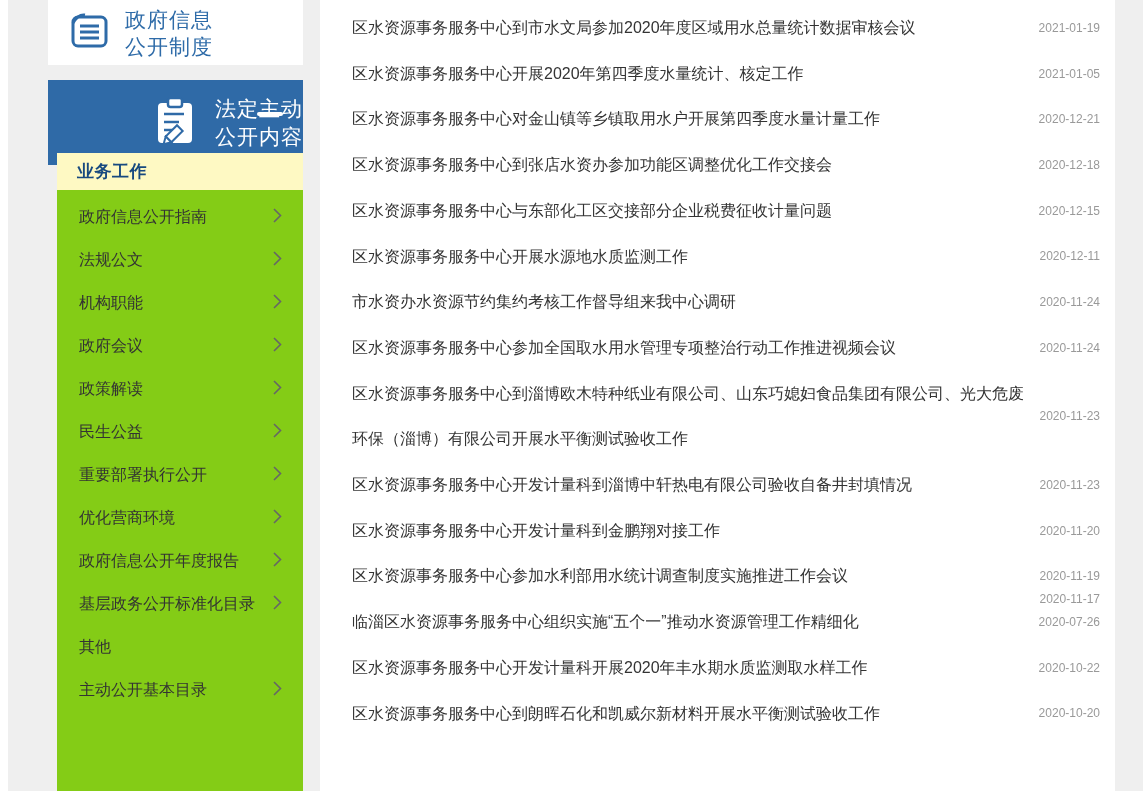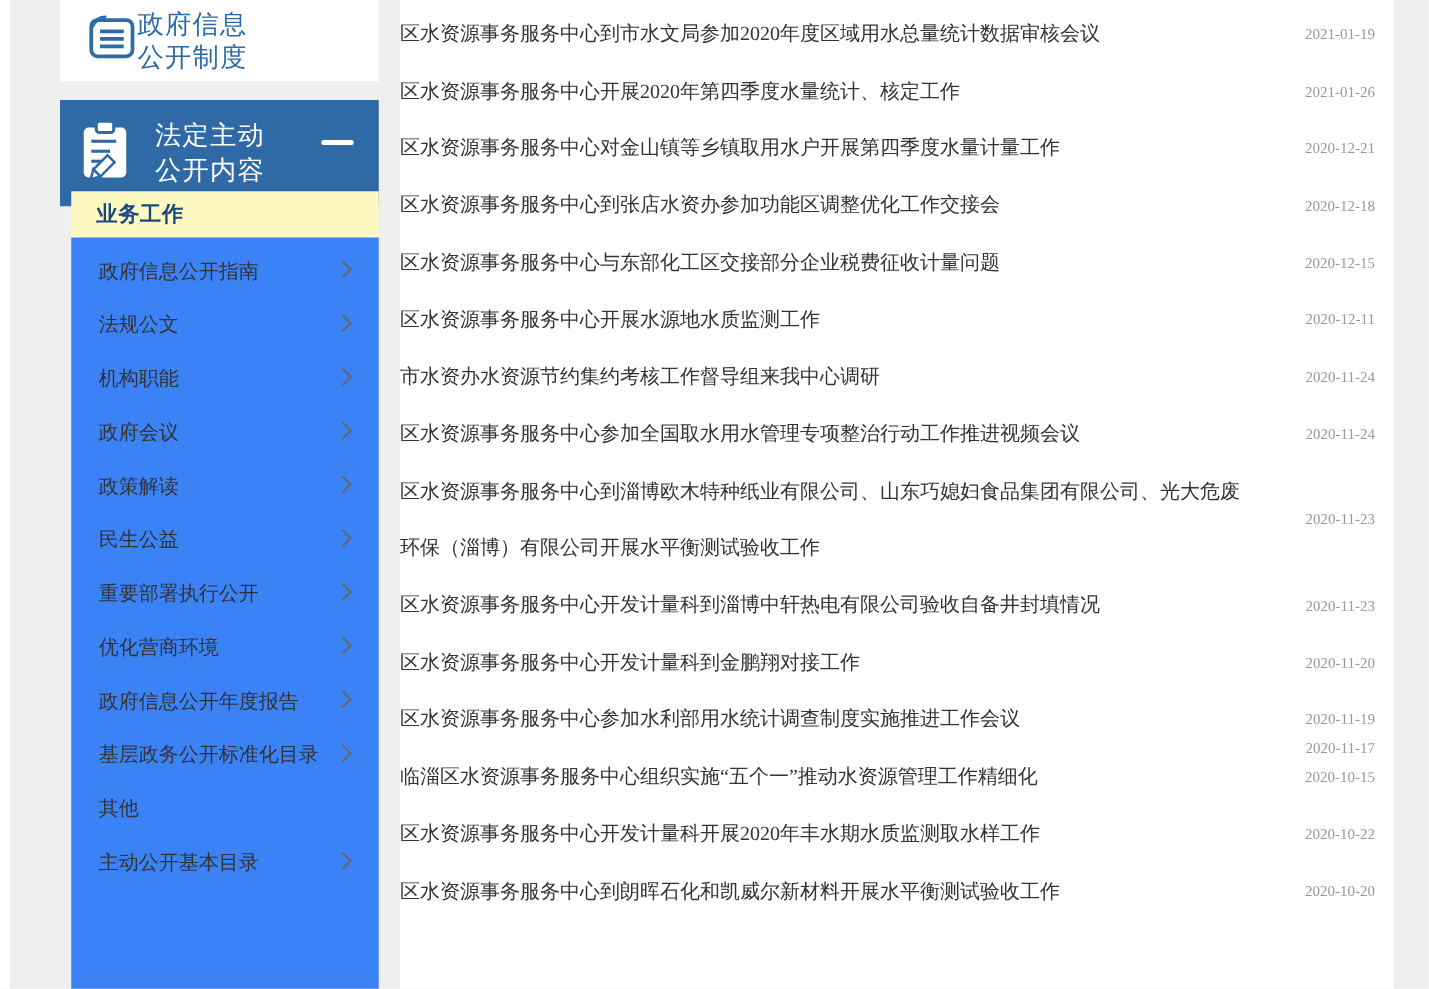--- a/index.html
+++ b/index.html
@@ -14,58 +14,58 @@
     position: absolute; left: 0; top: 0; width: 8px; height: 791px;
     background: #ffffff;
   }
   
   .top-card {
     position: absolute; left: 48px; top: 0; width: 255px; height: 65px;
     background: #ffffff; display: flex; align-items: center; cursor: pointer;
   }
   .top-card .card-icon { margin-left: 20px; flex: none; }
   .top-card .card-title {
-    font-size: 21px; line-height: 27px;
+    margin-left: 15px; font-size: 21px; line-height: 27px;
     color: #2e6ba8; font-weight: 500; letter-spacing: 1px;
   }
   .section-header {
     position: absolute; left: 48px; top: 80px; width: 255px; height: 85px;
-    background: #2f6aa7; display: flex; align-items: center; cursor: pointer;
+    background: #2f6aa7; display: flex; align-items: center; cursor: pointer; justify-content: flex-end;
   }
   .section-header .hdr-icon { margin-left: 16px; flex: none; }
   .section-header .hdr-title {
     margin-left: 16px; font-size: 21px; line-height: 28px;
     color: #ffffff; font-weight: 500; letter-spacing: 1px;
   }
   .collapse-dash {
     position: absolute; right: 20px; top: 32px;
     width: 26px; height: 4px; border-radius: 2px; background: #ffffff;
   }
   .active-item {
     position: absolute; left: 57px; top: 153px; width: 246px; height: 37px;
     background: #fef9c3; display: flex; align-items: center;
     padding-left: 20px; font-size: 17px; font-weight: bold; color: #17497f;
     cursor: pointer; letter-spacing: 0.5px;
   }
   .side-list {
     position: absolute; left: 57px; top: 190px; width: 246px; height: 601px;
-    background: #3b82f6; padding-top: 6px; overflow: hidden;
+    background: #84cc16; padding-top: 6px; overflow: hidden;
   }
   .side-item {
     height: 43px; display: flex; align-items: center;
     justify-content: space-between; padding: 0 21px 0 22px;
     font-size: 16px; color: #333333; cursor: pointer; white-space: nowrap;
   }
   .side-item .chev { flex: none; margin-left: 6px; }
   
   .main-panel {
     position: absolute; left: 320px; top: 0; width: 795px; height: 791px;
     background: #ffffff; padding-top: 5px; overflow: hidden;
   }
-  .news-row { position: relative; padding-left: 0; font-family: Liberation Serif, serif; }
+  .news-row { position: relative; padding-left: 32px; }
   .news-title {
     display: block; width: 680px;
     font-size: 16px; color: #333333; line-height: 45.7px;
     word-break: break-all; cursor: pointer; text-decoration: none;
   }
   .news-date {
     position: absolute; right: 15px; top: 50%; transform: translateY(-50%);
     font-size: 12px; color: #999999; white-space: nowrap;
   }
 </style>
@@ -214,21 +214,21 @@
   </div>
   </div>
 
 <div class="main-panel" id="news-list">
     <div class="news-row">
     <a class="news-title">区水资源事务服务中心到市水文局参加2020年度区域用水总量统计数据审核会议</a>
     <span class="news-date">2021-01-19</span>
   </div>
     <div class="news-row">
     <a class="news-title">区水资源事务服务中心开展2020年第四季度水量统计、核定工作</a>
-    <span class="news-date">2021-01-26</span>
+    <span class="news-date">2021-01-05</span>
   </div>
     <div class="news-row">
     <a class="news-title">区水资源事务服务中心对金山镇等乡镇取用水户开展第四季度水量计量工作</a>
     <span class="news-date">2020-12-21</span>
   </div>
     <div class="news-row">
     <a class="news-title">区水资源事务服务中心到张店水资办参加功能区调整优化工作交接会</a>
     <span class="news-date">2020-12-18</span>
   </div>
     <div class="news-row">
@@ -261,21 +261,21 @@
   </div>
     <div class="news-row">
     <a class="news-title">区水资源事务服务中心参加水利部用水统计调查制度实施推进工作会议</a>
     <span class="news-date">2020-11-19</span>
   </div>
     <div class="news-row">
     <span class="news-date">2020-11-17</span>
   </div>
     <div class="news-row">
     <a class="news-title">临淄区水资源事务服务中心组织实施“五个一”推动水资源管理工作精细化</a>
-    <span class="news-date">2020-10-15</span>
+    <span class="news-date">2020-07-26</span>
   </div>
     <div class="news-row">
     <a class="news-title">区水资源事务服务中心开发计量科开展2020年丰水期水质监测取水样工作</a>
     <span class="news-date">2020-10-22</span>
   </div>
     <div class="news-row">
     <a class="news-title">区水资源事务服务中心到朗晖石化和凯威尔新材料开展水平衡测试验收工作</a>
     <span class="news-date">2020-10-20</span>
   </div>
   </div>

